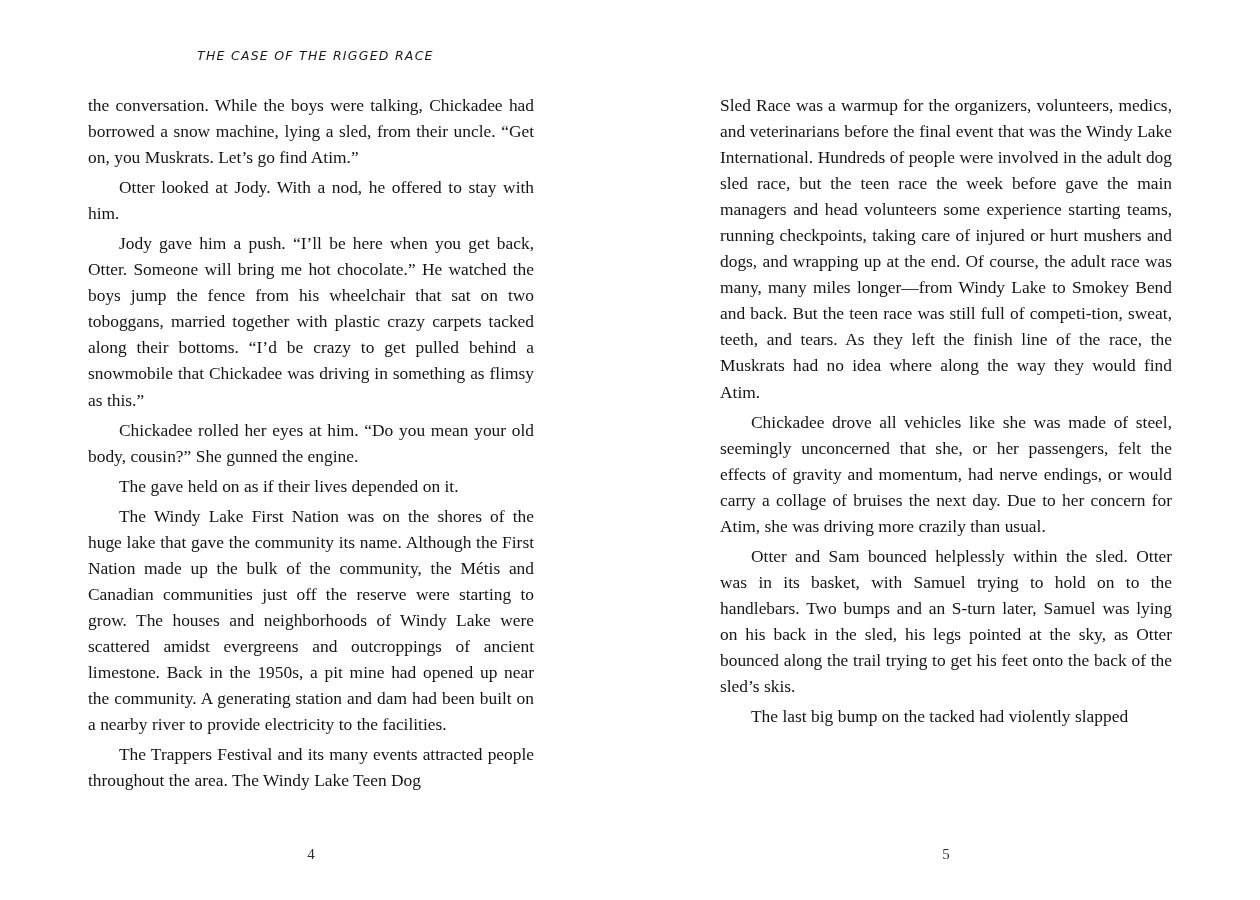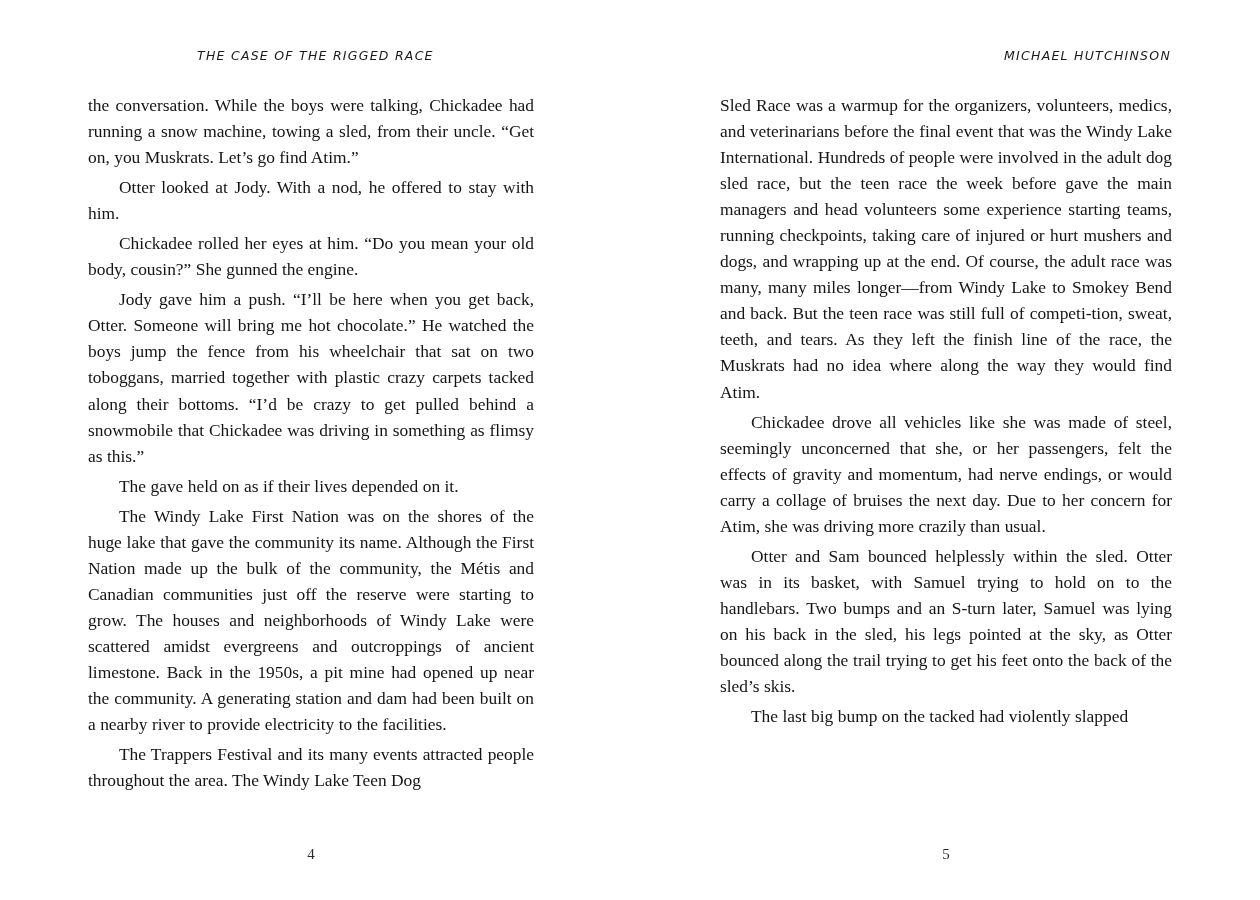--- a/index.html
+++ b/index.html
@@ -101,27 +101,26 @@
     width: 452px;
   }
 </style>
 </head>
 <body>
 
 <div class="page">
 
   <div class="running-head verso">THE CASE OF THE RIGGED RACE</div>
 
-  <div class="running-head recto">MICHAEL HUTCHINSON</div>
 
   <div class="column verso">
-    <p class="para cont">the conversation. While the boys were talking, Chickadee had running a snow machine, towing a sled, from their uncle. “Get on, you Muskrats. Let’s go find Atim.”</p>
+    <p class="para cont">the conversation. While the boys were talking, Chickadee had borrowed a snow machine, lying a sled, from their uncle. “Get on, you Muskrats. Let’s go find Atim.”</p>
     <p class="para indent">Otter looked at Jody. With a nod, he offered to stay with him.</p>
+    <p class="para indent">Jody gave him a push. “I’ll be here when you get back, Otter. Someone will bring me hot chocolate.” He watched the boys jump the fence from his wheelchair that sat on two toboggans, married together with plastic crazy carpets tacked along their bottoms. “I’d be crazy to get pulled behind a snowmobile that Chickadee was driving in something as flimsy as this.”</p>
     <p class="para indent">Chickadee rolled her eyes at him. “Do you mean your old body, cousin?” She gunned the engine.</p>
-    <p class="para indent">Jody gave him a push. “I’ll be here when you get back, Otter. Someone will bring me hot chocolate.” He watched the boys jump the fence from his wheelchair that sat on two toboggans, married together with plastic crazy carpets tacked along their bottoms. “I’d be crazy to get pulled behind a snowmobile that Chickadee was driving in something as flimsy as this.”</p>
     <p class="para indent">The gave held on as if their lives depended on it.</p>
     <p class="para indent">The Windy Lake First Nation was on the shores of the huge lake that gave the community its name. Although the First Nation made up the bulk of the community, the Métis and Canadian communities just off the reserve were starting to grow. The houses and neighborhoods of Windy Lake were scattered amidst evergreens and outcroppings of ancient limestone. Back in the 1950s, a pit mine had opened up near the community. A generating station and dam had been built on a nearby river to provide electricity to the facilities.</p>
     <p class="para indent">The Trappers Festival and its many events attracted people throughout the area. The Windy Lake Teen Dog</p>
   </div>
 
   <div class="column recto">
     <p class="para cont">Sled Race was a warmup for the organizers, volunteers, medics, and veterinarians before the final event that was the Windy Lake International. Hundreds of people were involved in the adult dog sled race, but the teen race the week before gave the main managers and head volunteers some experience starting teams, running checkpoints, taking care of injured or hurt mushers and dogs, and wrapping up at the end. Of course, the adult race was many, many miles longer—from Windy Lake to Smokey Bend and back. But the teen race was still full of competi-tion, sweat, teeth, and tears. As they left the finish line of the race, the Muskrats had no idea where along the way they would find Atim.</p>
     <p class="para indent">Chickadee drove all vehicles like she was made of steel, seemingly unconcerned that she, or her passengers, felt the effects of gravity and momentum, had nerve endings, or would carry a collage of bruises the next day. Due to her concern for Atim, she was driving more crazily than usual.</p>
     <p class="para indent">Otter and Sam bounced helplessly within the sled. Otter was in its basket, with Samuel trying to hold on to the handlebars. Two bumps and an S-turn later, Samuel was lying on his back in the sled, his legs pointed at the sky, as Otter bounced along the trail trying to get his feet onto the back of the sled’s skis.</p>
     <p class="para indent">The last big bump on the tacked had violently slapped</p>

